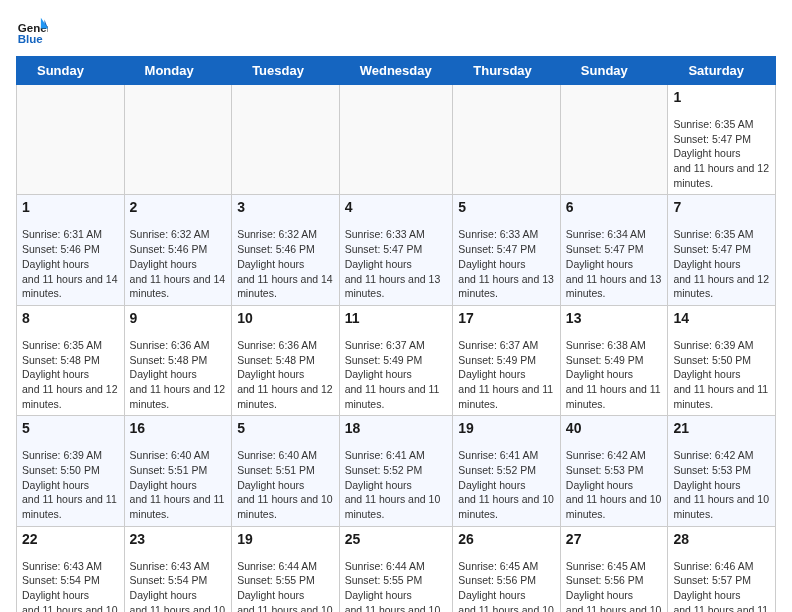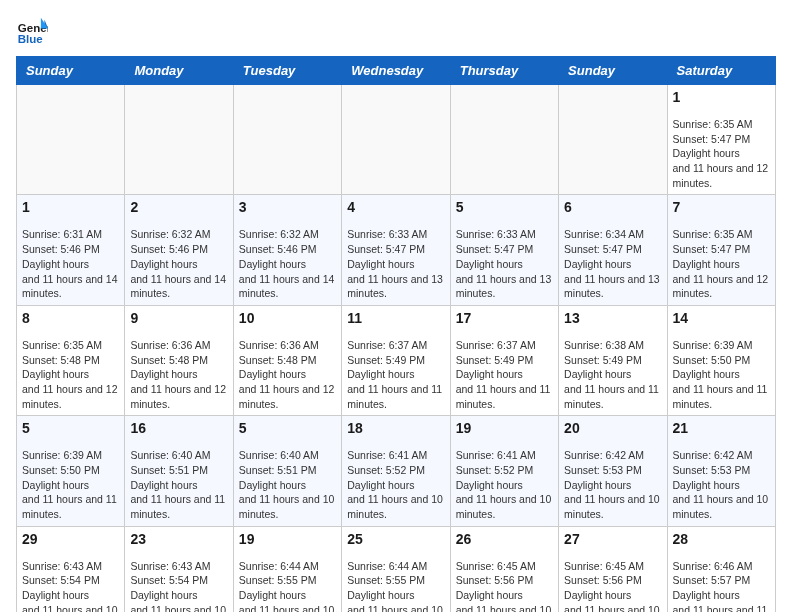--- a/index.html
+++ b/index.html
@@ -39,25 +39,24 @@
       font-weight: bold;
     }
     .calendar {
       width: 100%;
       border-collapse: collapse;
       font-size: 11px;
     }
     .calendar th {
       background: #1565c0;
       color: #fff;
-      padding: 6px 9px;
+      padding: 6px 20px;
       text-align: left;
       font-size: 13px;
       border: 1px solid #1565c0;
-      font-style: italic;
     }
     .calendar td {
       border: 1px solid #ccc;
       vertical-align: top;
       padding: 4px 5px;
       width: 107px;
       min-height: 70px;
       background: #fff;
     }
     .calendar tr:nth-child(even) td {
@@ -302,41 +301,41 @@
         <td>
         <span class="day-number">19</span>
         <div class="day-info">
           Sunrise: 6:41 AM<br>
           Sunset: 5:52 PM<br>
           Daylight hours<br>
           and 11 hours and 10 minutes.
         </div>
       </td>
         <td>
-        <span class="day-number">20</span>
+        <span class="day-number">40</span>
         <div class="day-info">
           Sunrise: 6:42 AM<br>
           Sunset: 5:53 PM<br>
           Daylight hours<br>
           and 11 hours and 10 minutes.
         </div>
       </td>
         <td>
         <span class="day-number">21</span>
         <div class="day-info">
           Sunrise: 6:42 AM<br>
           Sunset: 5:53 PM<br>
           Daylight hours<br>
           and 11 hours and 10 minutes.
         </div>
       </td>
       </tr>
       <tr>
         <td>
-        <span class="day-number">29</span>
+        <span class="day-number">22</span>
         <div class="day-info">
           Sunrise: 6:43 AM<br>
           Sunset: 5:54 PM<br>
           Daylight hours<br>
           and 11 hours and 10 minutes.
         </div>
       </td>
         <td>
         <span class="day-number">23</span>
         <div class="day-info">

